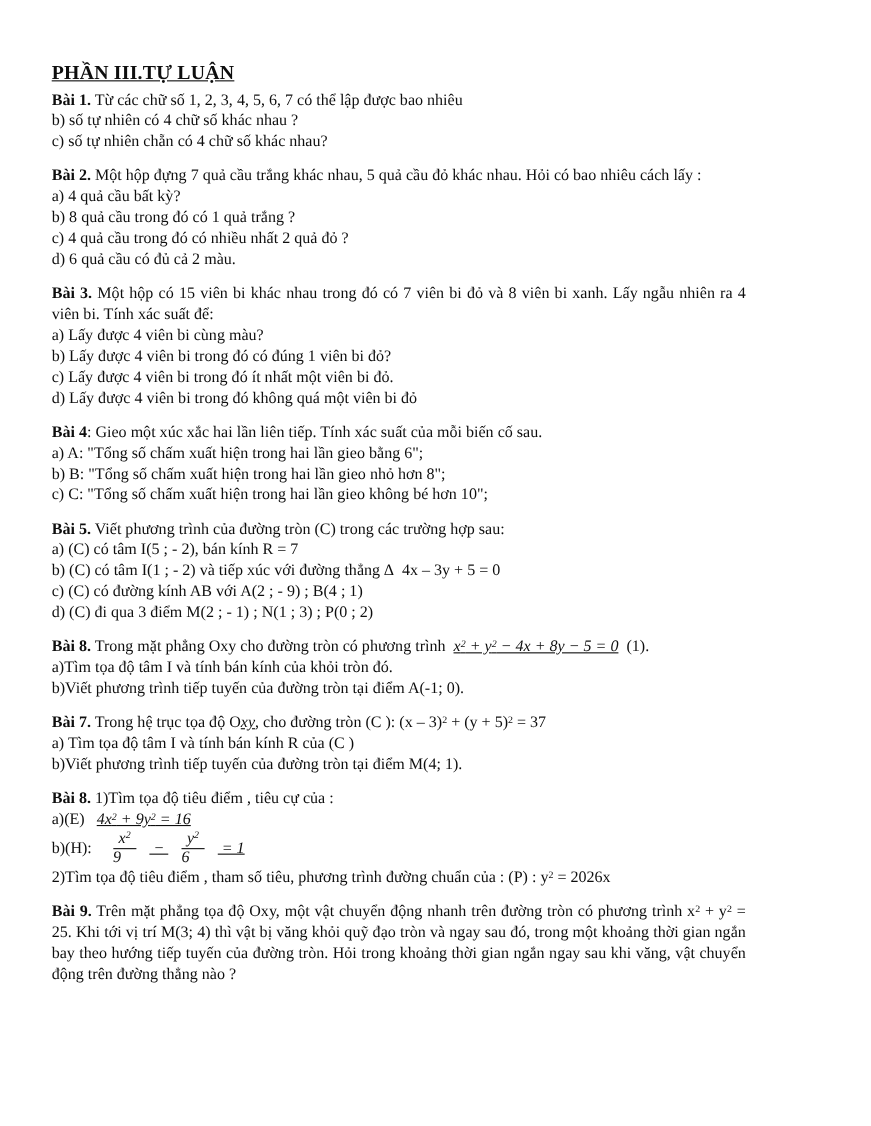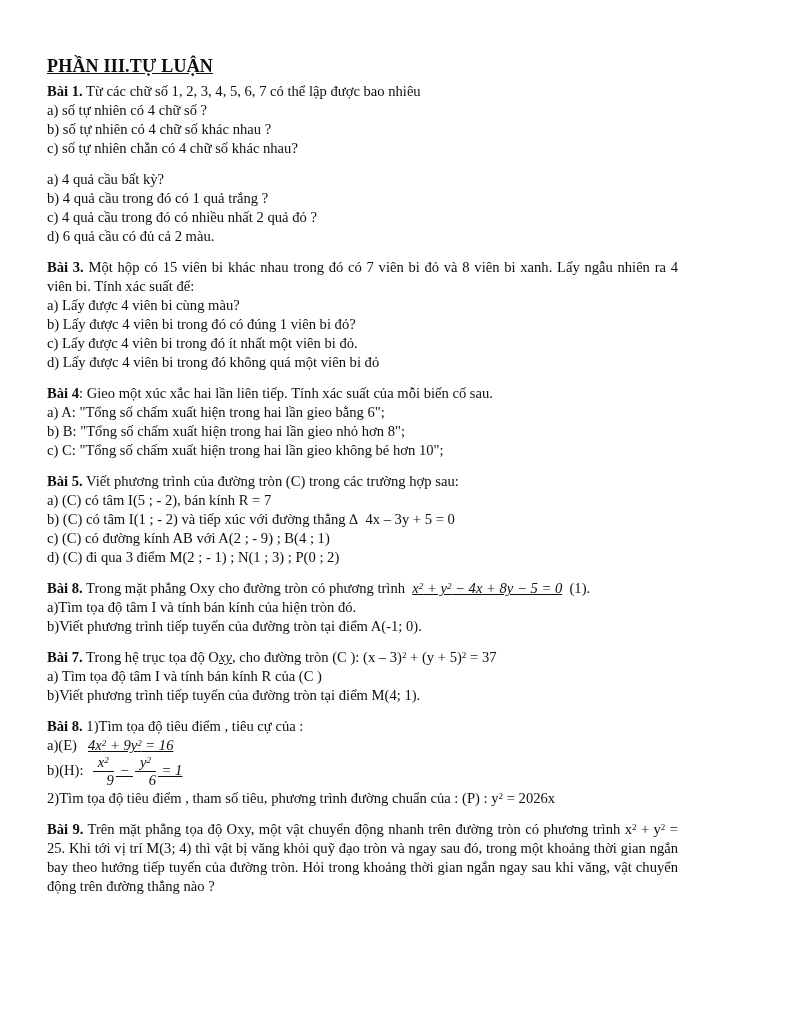--- a/index.html
+++ b/index.html
@@ -45,47 +45,47 @@
   sup {
     font-size: 0.62em;
     line-height: 0;
     vertical-align: baseline;
     position: relative;
     top: -0.45em;
   }
   .frac {
     display: inline-block;
     vertical-align: middle;
-    text-align: right;
-    margin: 0 2px;
+    text-align: left;
+    margin: 0 12px;
     line-height: 1.05;
   }
   .frac .num {
     display: block;
     border-bottom: 1px solid #0e0e0e;
     padding: 0 5px 1px 5px;
   }
   .frac .den {
     display: block;
     padding-top: 1px;
   }
 </style>
 </head>
 <body>
 
 <div class="page">
   <h1 class="heading">PHẦN III.TỰ LUẬN</h1>
   <div>
       <p class="line"><span class="b">Bài 1.</span><span> Từ các chữ số 1, 2, 3, 4, 5, 6, 7 có thể lập được bao nhiêu</span></p>
-      <p class="line"><span>a) số tự nhiên có 4 chữ số ?</span></p>
       <p class="line"><span>b) số tự nhiên có 4 chữ số khác nhau ?</span></p>
       <p class="line"><span>c) số tự nhiên chẵn có 4 chữ số khác nhau?</span></p>
       <div class="spacer"></div>
+      <p class="line"><span class="b">Bài 2.</span><span> Một hộp đựng 7 quả cầu trắng khác nhau, 5 quả cầu đỏ khác nhau. Hỏi có bao nhiêu cách lấy :</span></p>
       <p class="line"><span>a) 4 quả cầu bất kỳ?</span></p>
-      <p class="line"><span>b) 4 quả cầu trong đó có 1 quả trắng ?</span></p>
+      <p class="line"><span>b) 8 quả cầu trong đó có 1 quả trắng ?</span></p>
       <p class="line"><span>c) 4 quả cầu trong đó có nhiều nhất 2 quả đỏ ?</span></p>
       <p class="line"><span>d) 6 quả cầu có đủ cả 2 màu.</span></p>
       <div class="spacer"></div>
       <p class="line justify"><span class="b">Bài 3.</span><span> Một hộp có 15 viên bi khác nhau trong đó có 7 viên bi đỏ và 8 viên bi xanh. Lấy ngẫu nhiên ra 4 viên bi. Tính xác suất để:</span></p>
       <p class="line"><span>a) Lấy được 4 viên bi cùng màu?</span></p>
       <p class="line"><span>b) Lấy được 4 viên bi trong đó có đúng 1 viên bi đỏ?</span></p>
       <p class="line"><span>c) Lấy được 4 viên bi trong đó ít nhất một viên bi đỏ.</span></p>
       <p class="line"><span>d) Lấy được 4 viên bi trong đó không quá một viên bi đỏ</span></p>
       <div class="spacer"></div>
       <p class="line"><span class="b">Bài 4</span><span>: Gieo một xúc xắc hai lần liên tiếp. Tính xác suất của mỗi biến cố sau.</span></p>
@@ -93,21 +93,21 @@
       <p class="line"><span>b) B: "Tổng số chấm xuất hiện trong hai lần gieo nhỏ hơn 8";</span></p>
       <p class="line"><span>c) C: "Tổng số chấm xuất hiện trong hai lần gieo không bé hơn 10";</span></p>
       <div class="spacer"></div>
       <p class="line"><span class="b">Bài 5.</span><span> Viết phương trình của đường tròn (C) trong các trường hợp sau:</span></p>
       <p class="line"><span>a) (C) có tâm I(5 ; - 2), bán kính R = 7</span></p>
       <p class="line"><span>b) (C) có tâm I(1 ; - 2) và tiếp xúc với đường thẳng ∆&nbsp; 4x – 3y + 5 = 0</span></p>
       <p class="line"><span>c) (C) có đường kính AB với A(2 ; - 9) ; B(4 ; 1)</span></p>
       <p class="line"><span>d) (C) đi qua 3 điểm M(2 ; - 1) ; N(1 ; 3) ; P(0 ; 2)</span></p>
       <div class="spacer"></div>
       <p class="line"><span class="b">Bài 8.</span><span> Trong mặt phẳng Oxy cho đường tròn có phương trình&nbsp; </span><span class="i">x<sup>2</sup> + y<sup>2</sup> − 4x + 8y − 5 = 0</span><span>&nbsp; (1).</span></p>
-      <p class="line"><span>a)Tìm tọa độ tâm I và tính bán kính của hiện tròn đó.</span></p>
+      <p class="line"><span>a)Tìm tọa độ tâm I và tính bán kính của khỏi tròn đó.</span></p>
       <p class="line"><span>b)Viết phương trình tiếp tuyến của đường tròn tại điểm A(-1; 0).</span></p>
       <div class="spacer"></div>
       <p class="line"><span class="b">Bài 7.</span><span> Trong hệ trục tọa độ O</span><span class="i">xy</span><span>, cho đường tròn (C ): (x – 3)<sup>2</sup> + (y + 5)<sup>2</sup> = 37</span></p>
       <p class="line"><span>a) Tìm tọa độ tâm I và tính bán kính R của (C )</span></p>
       <p class="line"><span>b)Viết phương trình tiếp tuyến của đường tròn tại điểm M(4; 1).</span></p>
       <div class="spacer"></div>
       <p class="line"><span class="b">Bài 8.</span><span> 1)Tìm tọa độ tiêu điểm , tiêu cự của :</span></p>
       <p class="line"><span>a)(E)&nbsp;&nbsp; </span><span class="i">4x<sup>2</sup> + 9y<sup>2</sup> = 16</span></p>
       <p class="line"><span>b)(H):&nbsp; </span><span class="i"><span class="frac"><span class="num">x<sup>2</sup></span><span class="den">9</span></span> − <span class="frac"><span class="num">y<sup>2</sup></span><span class="den">6</span></span> = 1</span></p>
       <p class="line"><span>2)Tìm tọa độ tiêu điểm , tham số tiêu, phương trình đường chuẩn của : (P) : y<sup>2</sup> = 2026x</span></p>

